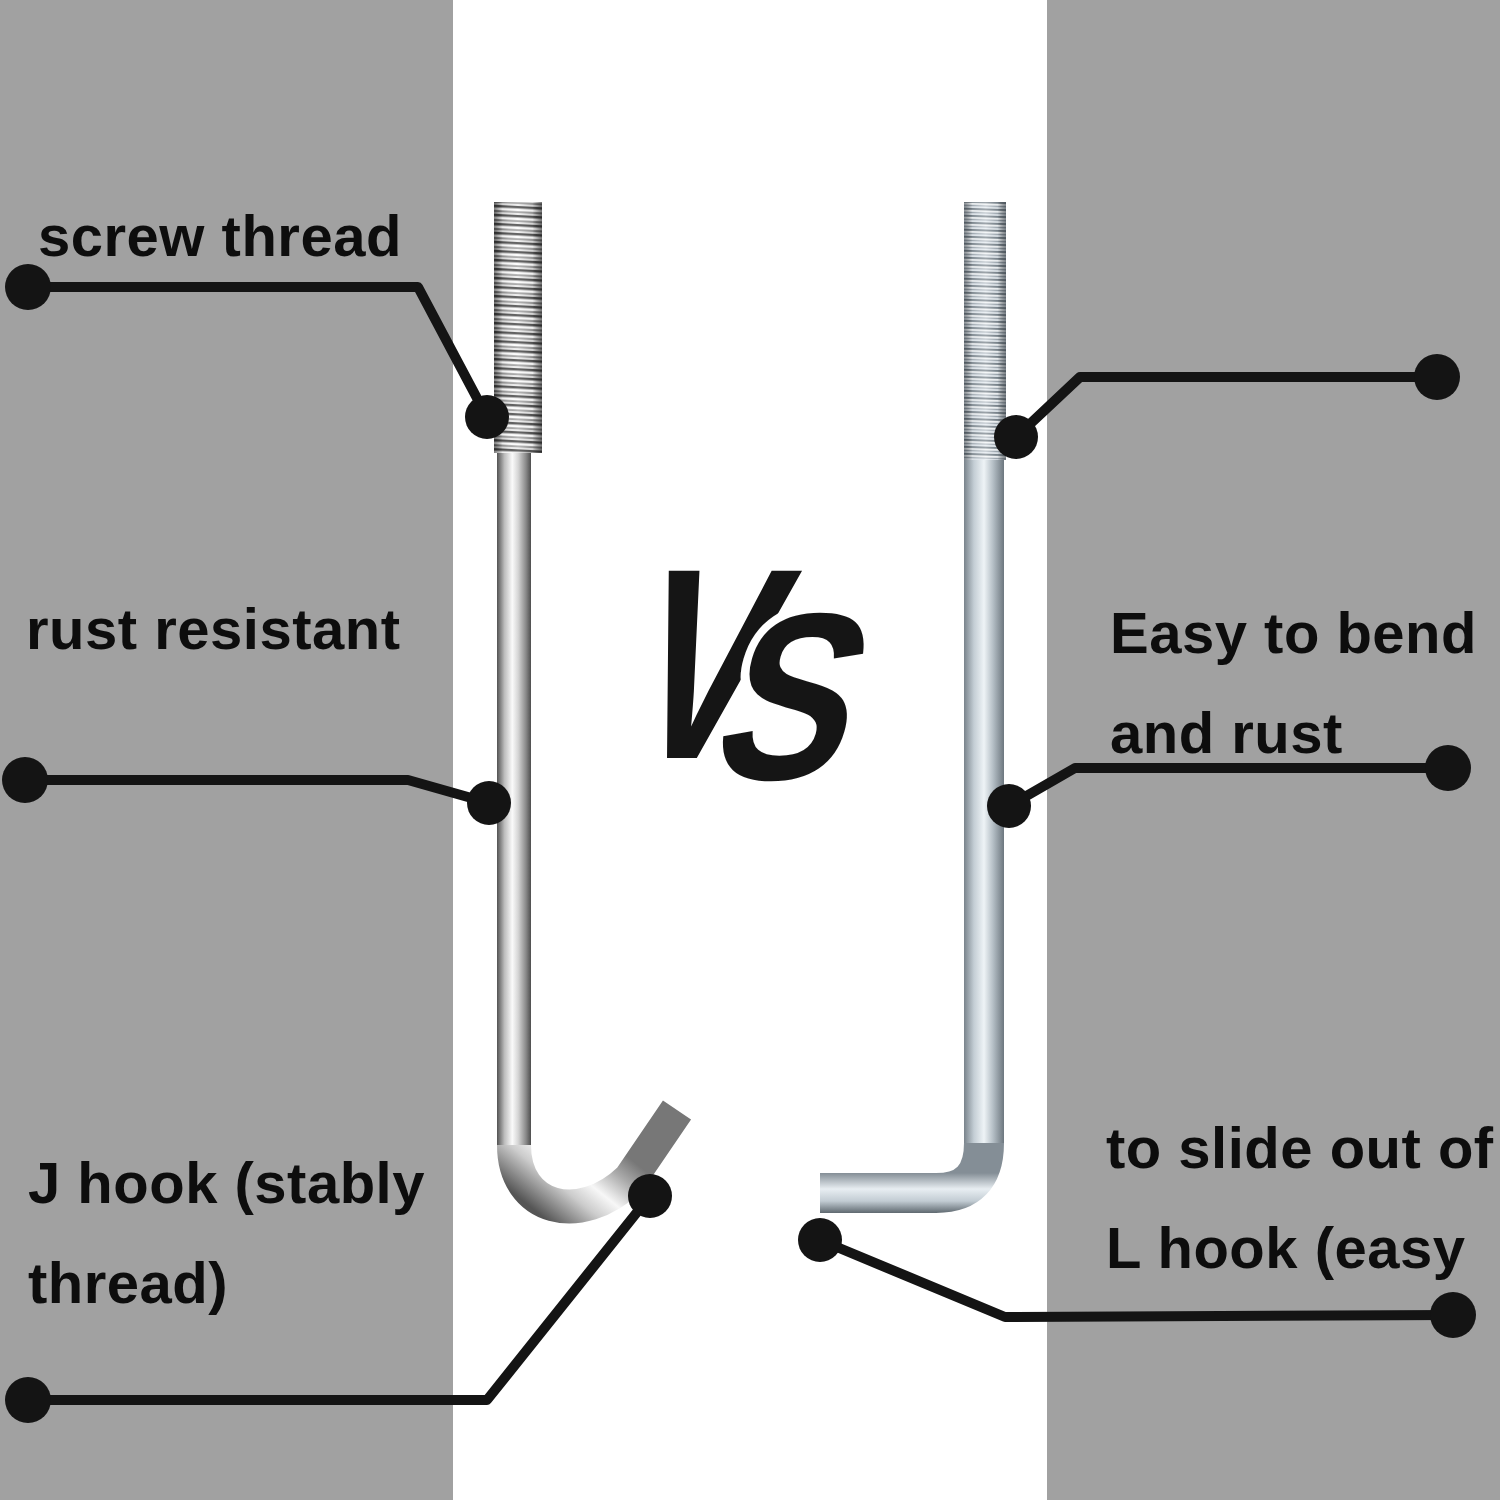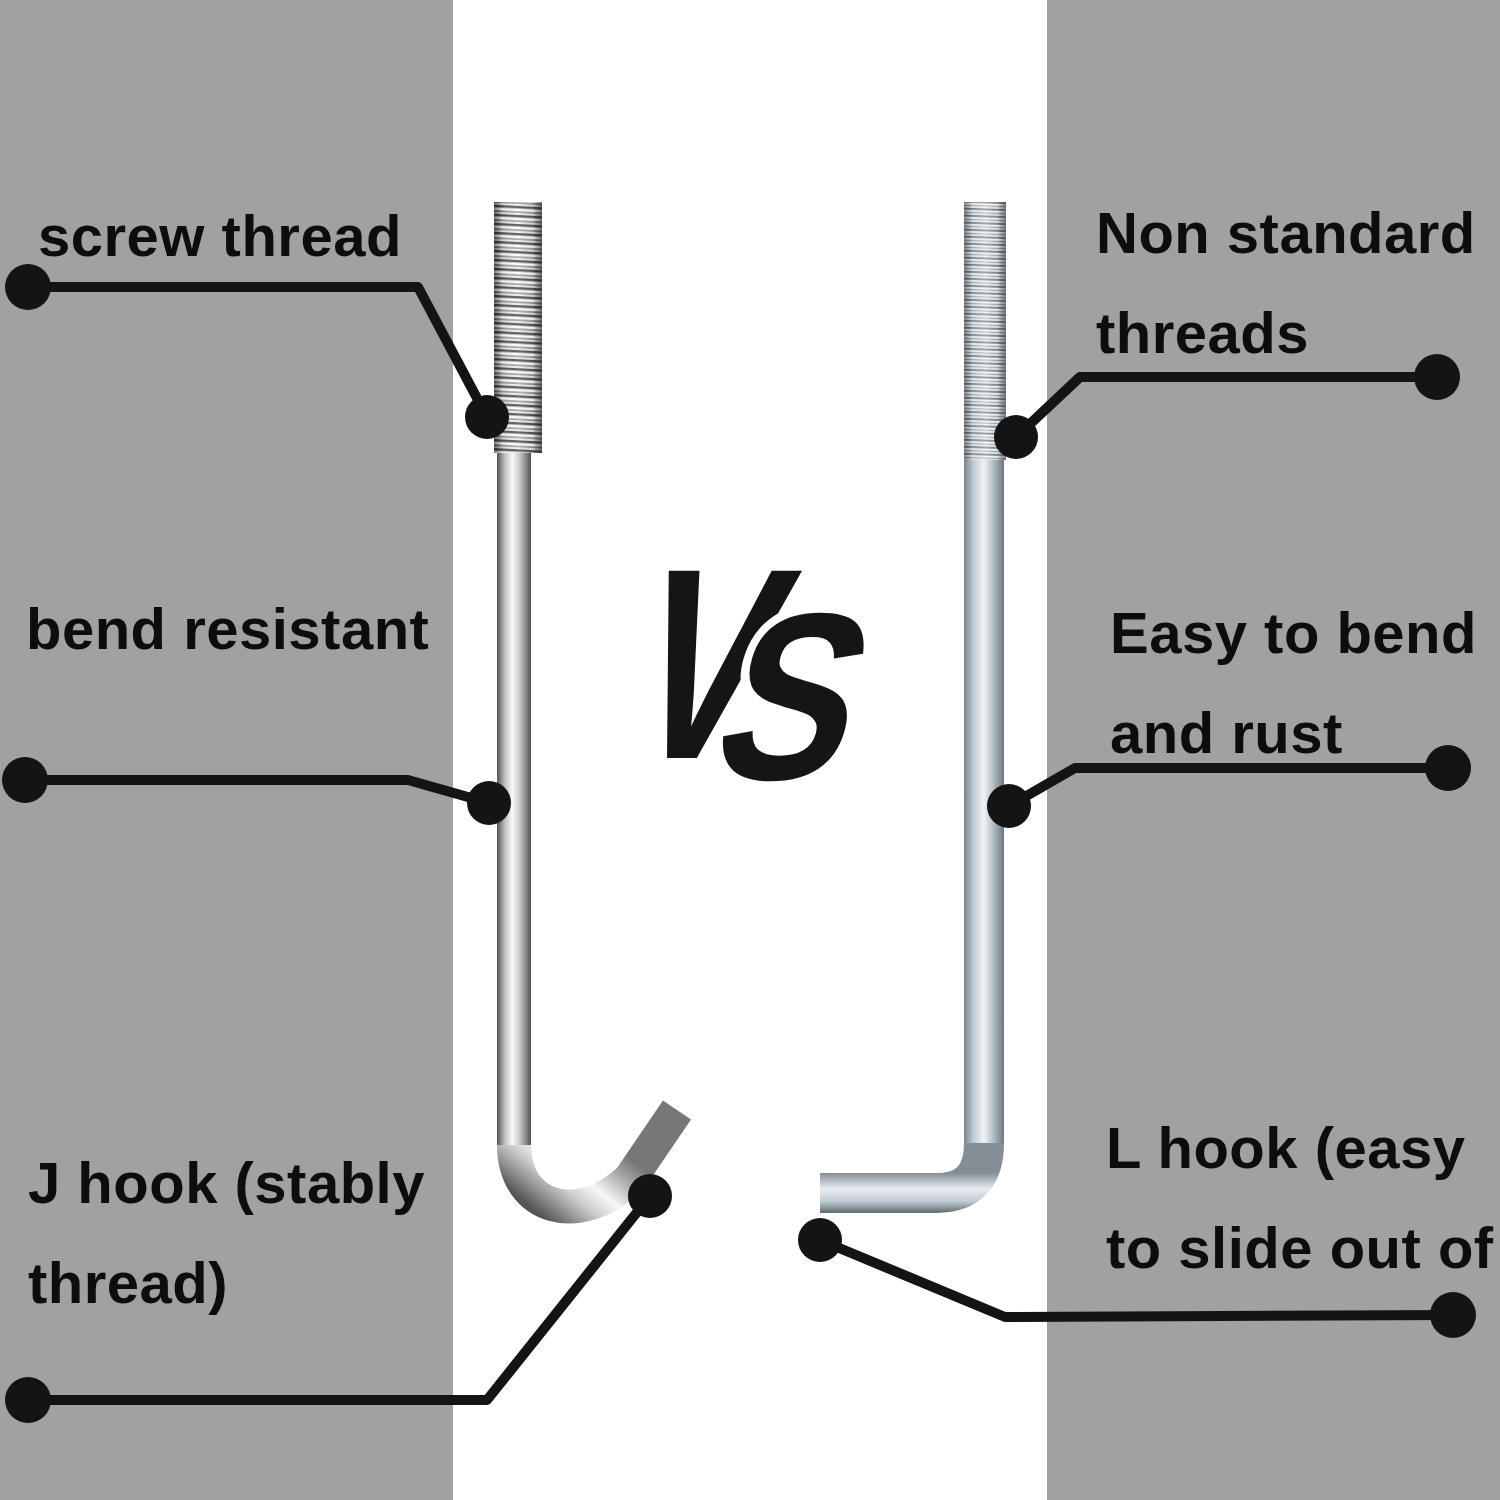--- a/index.html
+++ b/index.html
@@ -160,33 +160,29 @@
       <circle cx="28" cy="1400" r="23"></circle>
       <circle cx="650" cy="1196" r="22"></circle>
       <circle cx="1453" cy="1315" r="23"></circle>
       <circle cx="820" cy="1240" r="22"></circle>
     </g>
   </svg>
 
   <div id="label-screw-thread" class="callout-label">
     <div>screw thread</div>
   </div>
-  <div id="label-non-standard" class="callout-label">
-    <div>Non standard</div>
-    <div>threads</div>
-  </div>
   <div id="label-durable" class="callout-label">
-    <div>bend resistant</div>
+    <div>rust resistant</div>
   </div>
   <div id="label-easy-bend" class="callout-label">
     <div>Easy to bend</div>
     <div>and rust</div>
   </div>
   <div id="label-j-hook" class="callout-label">
     <div>J hook (stably</div>
     <div>thread)</div>
   </div>
   <div id="label-l-hook" class="callout-label">
+    <div>to slide out of</div>
     <div>L hook (easy</div>
-    <div>to slide out of</div>
   </div>
 
 </div>
 
 </body></html>

